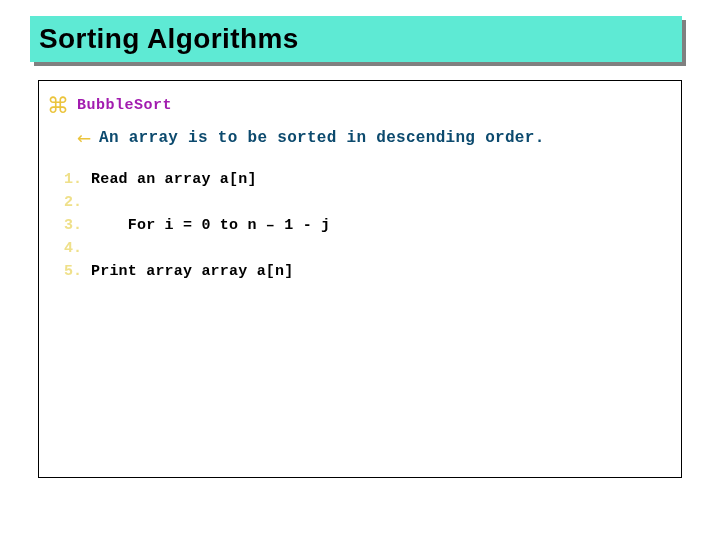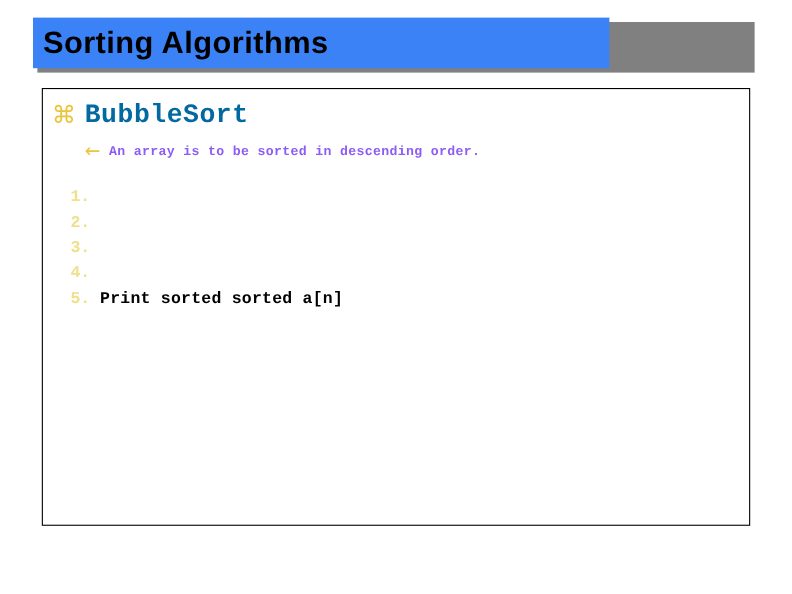--- a/index.html
+++ b/index.html
@@ -21,23 +21,23 @@
     left: 34px;
     top: 20px;
     width: 652px;
     height: 46px;
     background: #808080;
   }
   #title-bar {
     position: absolute;
     left: 30px;
     top: 16px;
-    width: 524px;
+    width: 652px;
     height: 46px;
-    background: #3b82f6;
+    background: #5eead4;
     display: flex;
     align-items: center;
   }
   #title-text {
     font-family: "Liberation Sans", sans-serif;
     font-weight: bold;
     font-size: 28px;
     color: #000000;
     letter-spacing: 0.4px;
     padding-left: 9px;
@@ -67,45 +67,45 @@
     font-size: 22px;
     line-height: 30px;
     width: 30px;
     flex: none;
     text-align: left;
     padding-left: 3px;
   }
   .text-l1 {
     font-family: "Liberation Mono", "DejaVu Sans Mono", monospace;
     font-weight: bold;
-    font-size: 24px;
+    font-size: 15px;
     line-height: 30px;
-    color: #0369a1;
+    color: #a21caf;
     letter-spacing: 0.5px;
   }
 
   .bullet-l2 {
     display: flex;
     align-items: flex-start;
     margin: 6px 0 0 38px;
   }
   .glyph-l2 {
     font-family: "DejaVu Sans", sans-serif;
     color: #ebc43c;
     font-size: 17px;
     line-height: 22px;
     width: 22px;
     flex: none;
   }
   .text-l2 {
     font-family: "Liberation Mono", "DejaVu Sans Mono", monospace;
     font-weight: bold;
-    font-size: 12px;
+    font-size: 16px;
     line-height: 22px;
-    color: #8b5cf6;
+    color: #0c4a6e;
     letter-spacing: 0.3px;
   }
 
   
   #algo-list {
     margin: 22px 0 0 25px;
   }
   .algo-row {
     display: flex;
     align-items: baseline;
@@ -154,33 +154,35 @@
   </div>
 
   <div class="bullet-l2">
     <span class="glyph-l2">←</span>
     <span class="text-l2">An array is to be sorted in descending order.</span>
   </div>
 
   <div id="algo-list">
     <div class="algo-row">
       <span class="algo-num">1.</span>
+      <span class="algo-text">Read an array a[n]</span>
     </div>
     <div class="algo-row">
       <span class="algo-num">2.</span>
     </div>
     <div class="algo-row">
       <span class="algo-num">3.</span>
+      <span class="algo-text">    For i = 0 to n – 1 - j</span>
     </div>
     <div class="algo-row">
       <span class="algo-num">4.</span>
     </div>
     <div class="algo-row">
       <span class="algo-num">5.</span>
-      <span class="algo-text">Print sorted sorted a[n]</span>
+      <span class="algo-text">Print array array a[n]</span>
     </div>
   </div>
 
 </div>
 
 <div id="footer">
   
   
   
   

